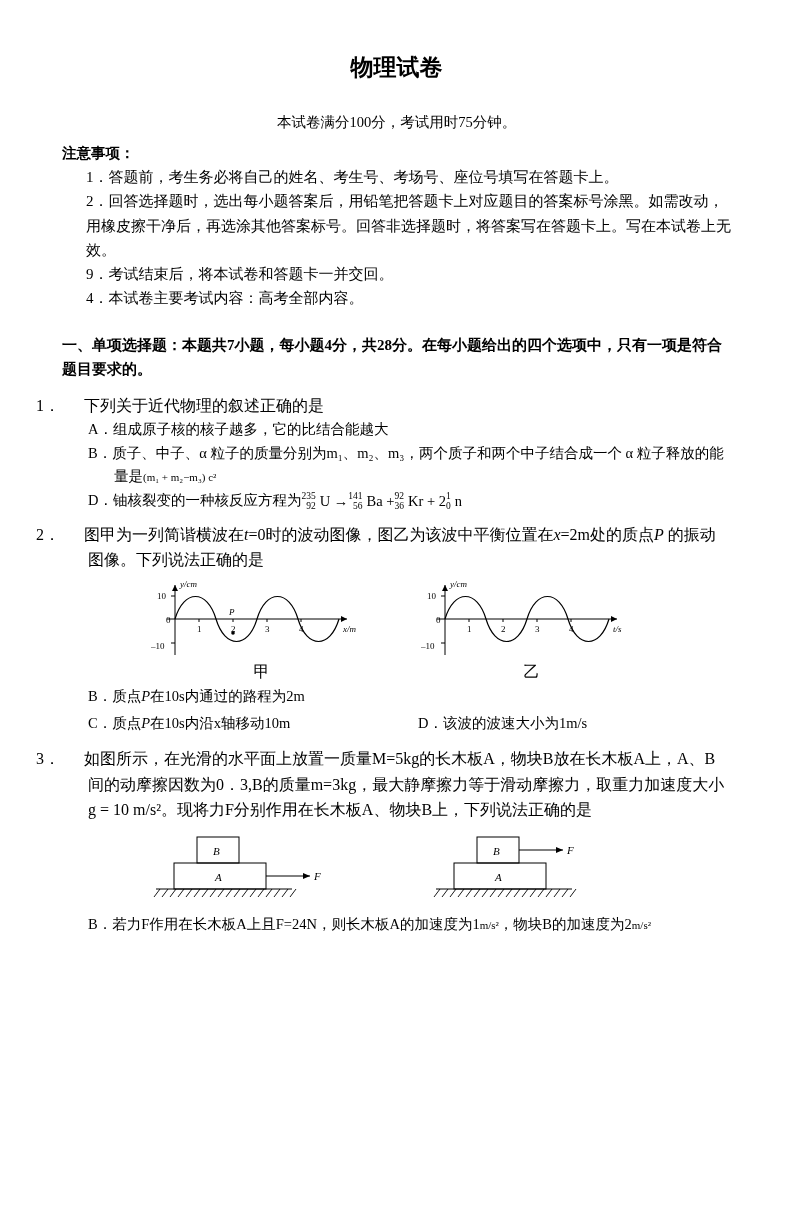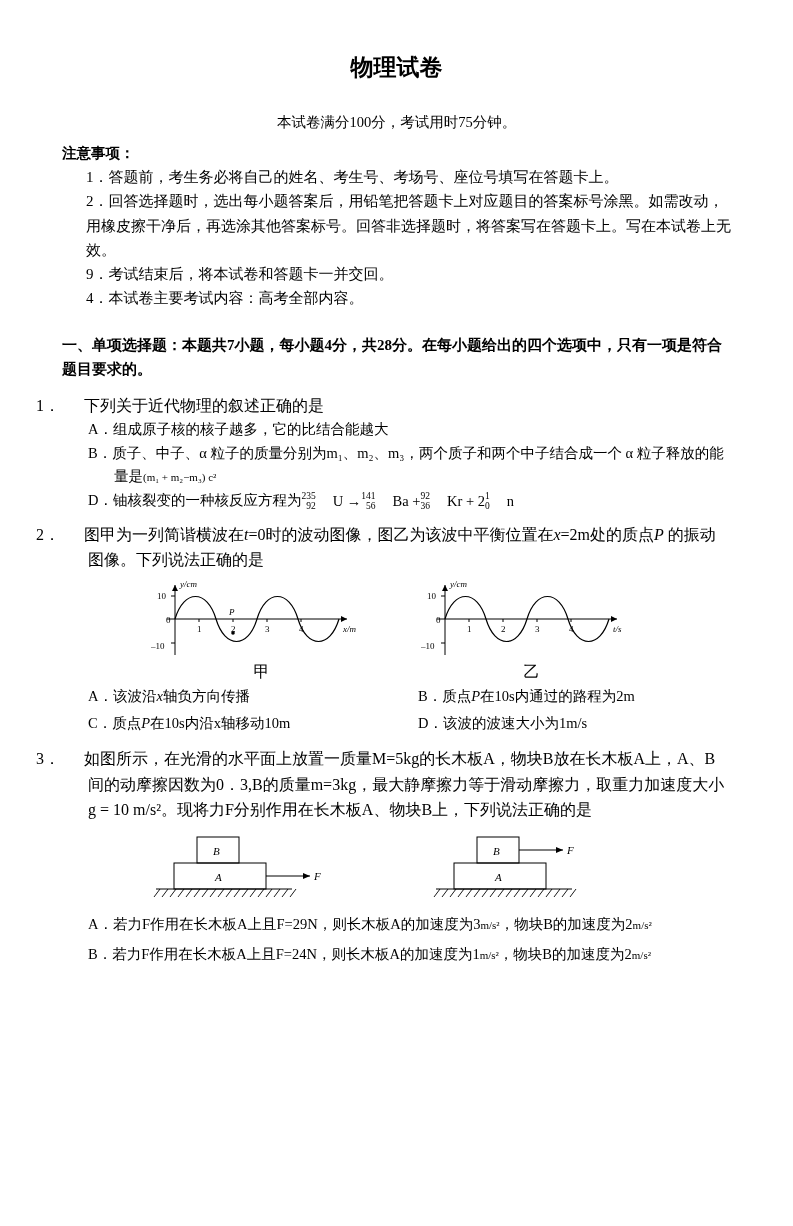--- a/index.html
+++ b/index.html
@@ -72,21 +72,21 @@
     padding-left:26px;
   }
   .sml{font-size:11px;}
   .nucwrap{display:inline-block; vertical-align:middle;}
   .nucwrap .stack{
     display:inline-block;
     vertical-align:middle;
     font-size:9.5px;
     line-height:1.05;
     text-align:right;
-    margin-right:17px;
+    margin-right:4px;
   }
   .nucwrap .el{
     display:inline-block;
     vertical-align:middle;
     font-size:14.5px;
   }
   .twocol{
     display:flex;
     padding-left:26px;
     font-size:14.5px;
@@ -209,23 +209,20 @@
       <path d="M28,42 C37,12 60,12 69,42 C78,72 101,72 110,42 C119,12 142,12 151,42 C160,72 183,72 192,42" fill="none" stroke="#000" stroke-width="1.2"></path>
     </svg>
   </div>
 
   <div class="figcaprow">
     <div>甲</div>
     <div>乙</div>
   </div>
 
   <div class="twocol">
-    <div class="c1">
-      <span>A．该波沿</span><span class="ital">x</span><span>轴负方向传播</span>
-    </div>
     <div class="c2">
       <span>B．质点</span><span class="ital">P</span><span>在10s内通过的路程为2m</span>
     </div>
   </div>
   <div class="twocol">
     <div class="c1">
       <span>C．质点</span><span class="ital">P</span><span>在10s内沿x轴移动10m</span>
     </div>
     <div class="c2">
       <span>D．该波的波速大小为1m/s</span>
@@ -294,20 +291,17 @@
             <line x1="122" y1="60" x2="116" y2="68"></line>
         <line x1="130" y1="60" x2="124" y2="68"></line>
             <line x1="138" y1="60" x2="132" y2="68"></line>
         <line x1="146" y1="60" x2="140" y2="68"></line>
             <line x1="154" y1="60" x2="148" y2="68"></line>
       </g>
     </svg>
   </div>
 
   <div class="q3opt">
-    <span>A．若力F作用在长木板A上且F=29N，则长木板A的加速度为</span><span>3</span><span class="sml">m/s²</span><span>，物块B的加速度为</span><span>2</span><span class="sml">m/s²</span>
-  </div>
-  <div class="q3opt">
     <span>B．若力F作用在长木板A上且F=24N，则长木板A的加速度为</span><span>1</span><span class="sml">m/s²</span><span>，物块B的加速度为</span><span>2</span><span class="sml">m/s²</span>
   </div>
 
  </div>
 </div>
 
 </body></html>

